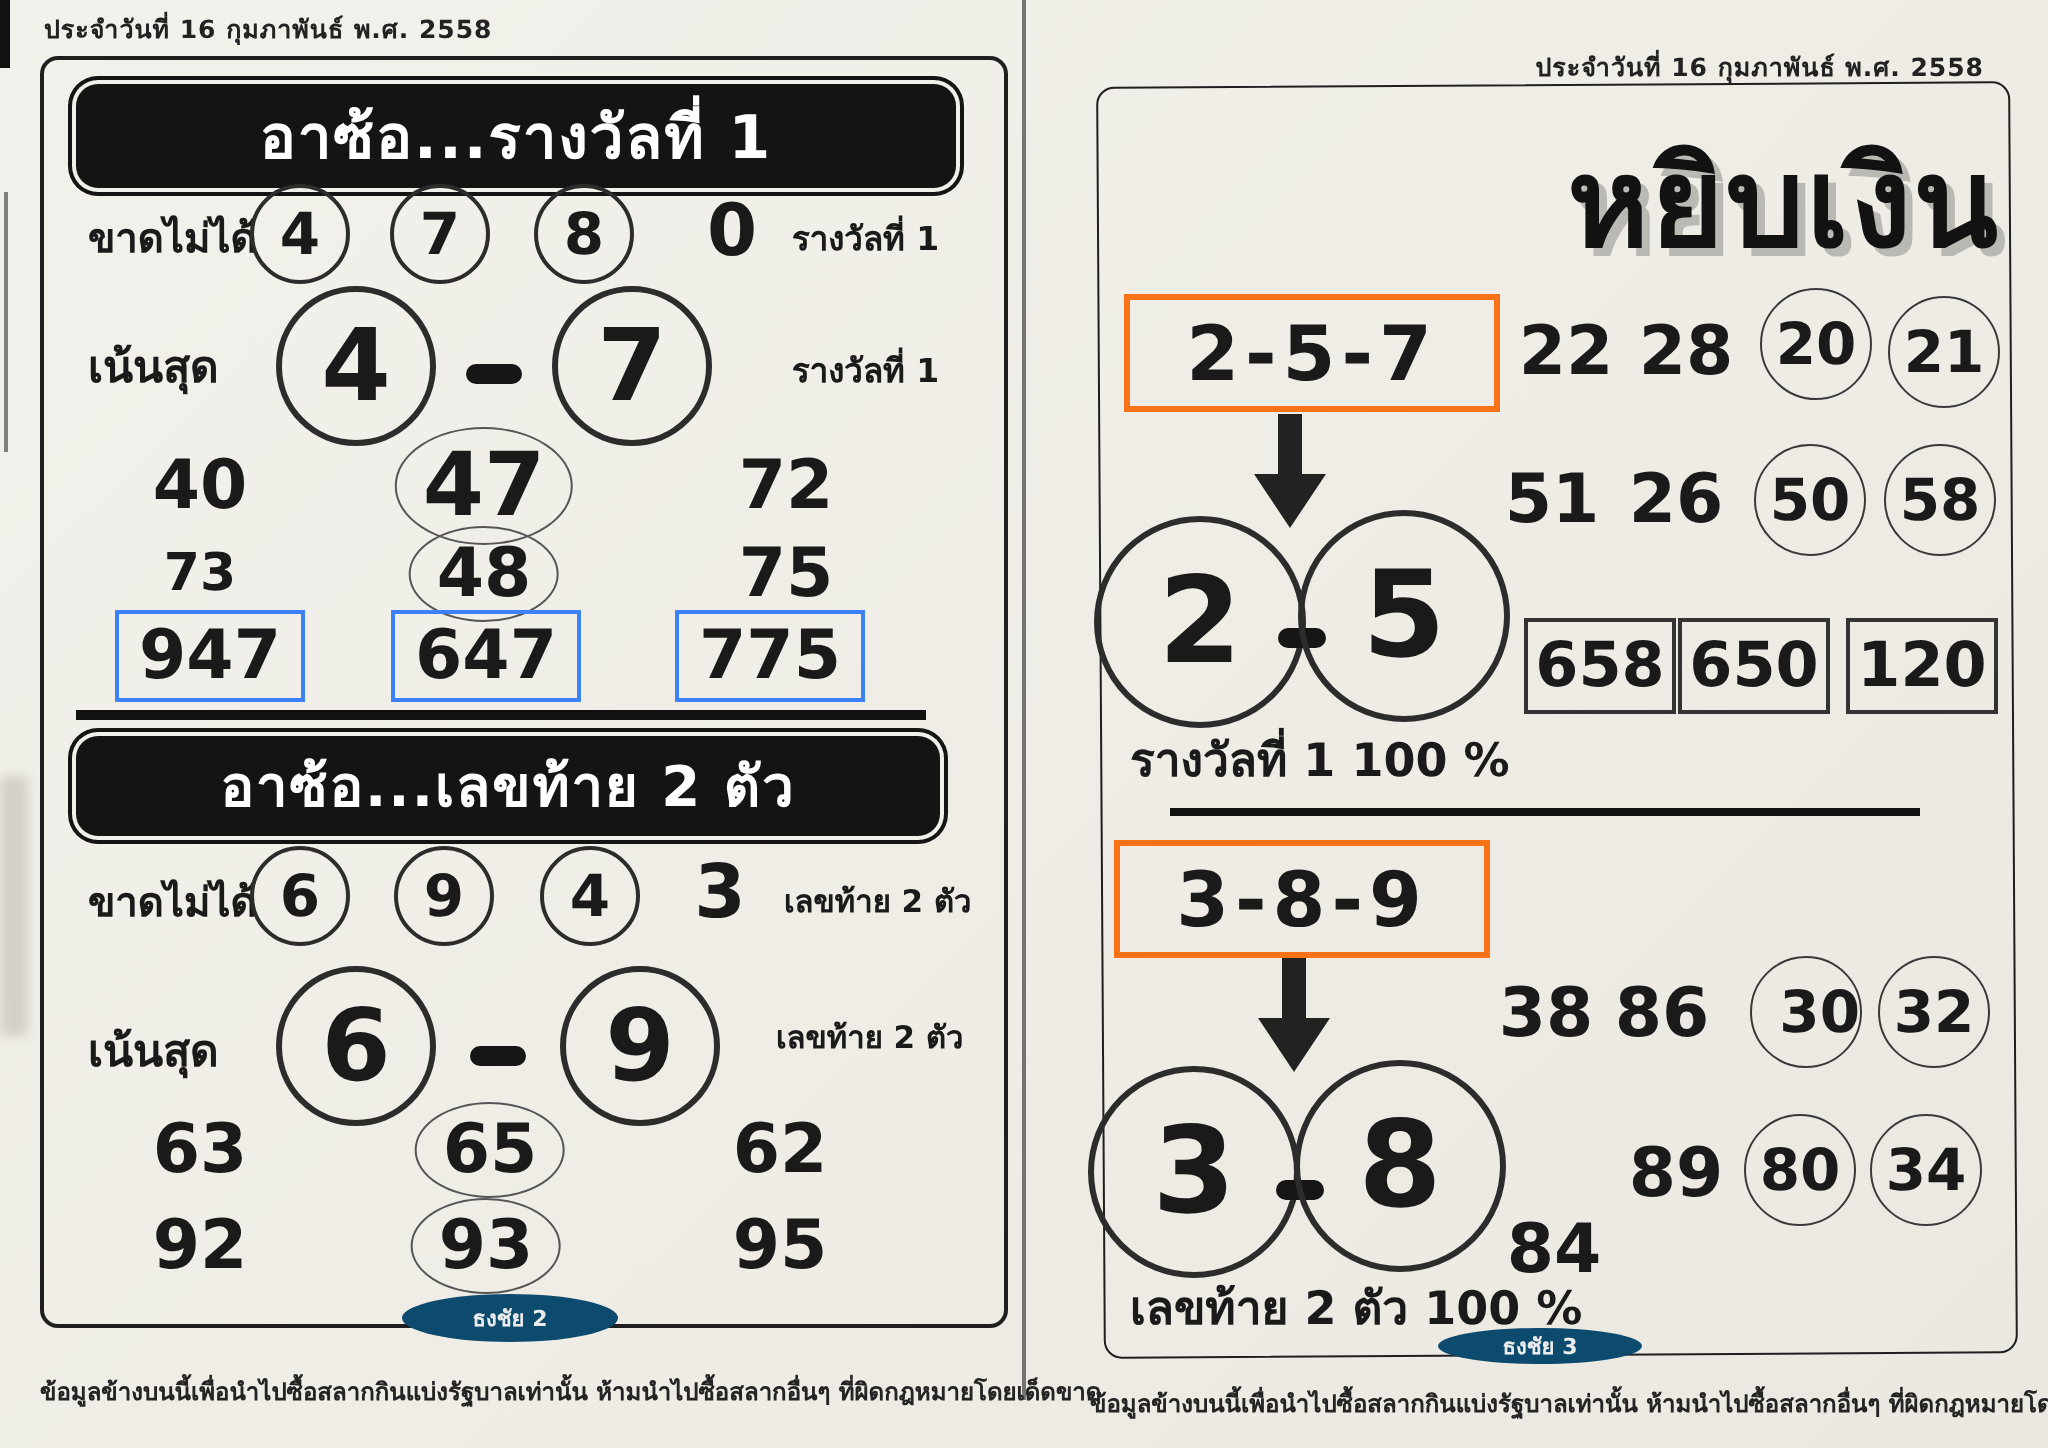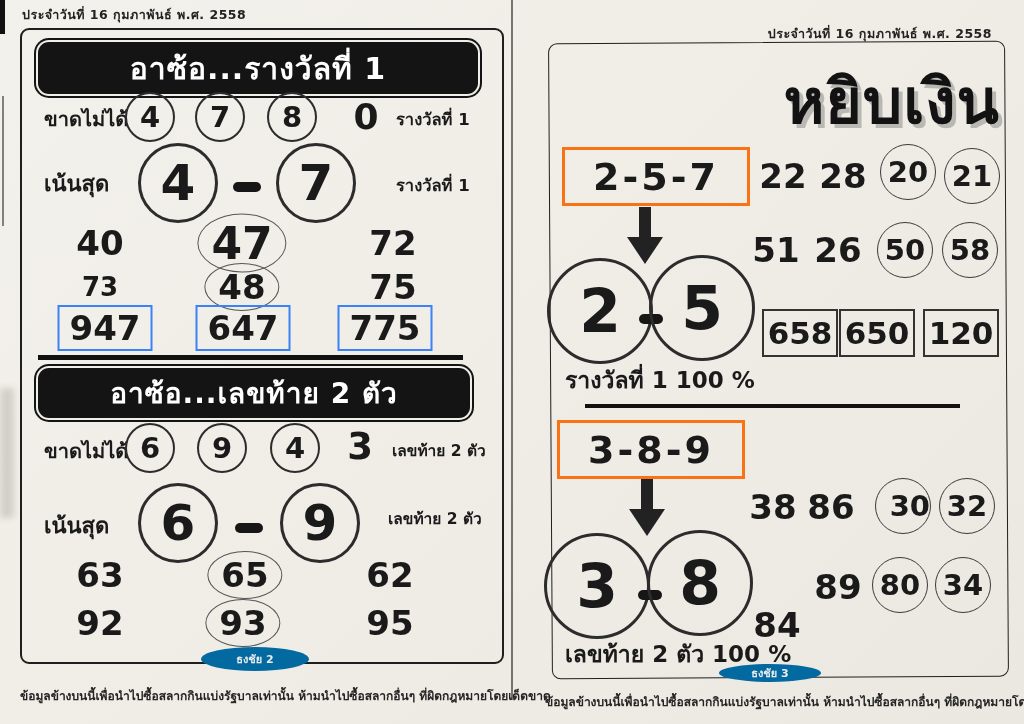--- a/index.html
+++ b/index.html
@@ -25,21 +25,21 @@
   .circ.rbig{width:100px;height:100px;font-size:60px;border-width:3.4px;}
   .circ.rc{width:54px;height:54px;font-size:29px;border-width:1.7px;border-color:#3a3a3a;}
   .num{position:absolute;font-weight:800;transform:translate(-50%,-50%);white-space:nowrap;}
   .oval2{border:1.6px solid #555;border-radius:50%;padding:3px 13px;}
   .lbox{border:2px solid #3b82f6;padding:1px 10px;}
   .rbox{position:absolute;border:2px solid #333;width:72px;height:44px;
     display:flex;align-items:center;justify-content:center;font-size:31px;font-weight:800;
     transform:translate(-50%,-50%);}
   .dash{position:absolute;background:#161616;border-radius:5px;transform:translate(-50%,-50%);}
   .divider{position:absolute;background:#111;}
-  .badge{position:absolute;background:#0369a1;color:#ececec;border-radius:50%;
+  .badge{position:absolute;background:#0c4a6e;color:#ececec;border-radius:50%;
     display:flex;align-items:center;justify-content:center;font-size:11px;font-weight:600;
     transform:translate(-50%,-50%);white-space:nowrap;}
   .disc{position:absolute;font-size:12px;font-weight:600;text-align:center;color:#242424;white-space:nowrap;}
   .title{position:absolute;text-align:right;font-weight:800;font-size:62px;letter-spacing:1px;
     color:#121212;text-shadow:4px 4px 0 rgba(0,0,0,.22);white-space:nowrap;}
   .triple{position:absolute;border:3px solid #f97316;display:flex;align-items:center;justify-content:center;
     font-size:38px;font-weight:800;letter-spacing:3px;}
   .caption{position:absolute;font-size:23px;font-weight:700;white-space:nowrap;}
   .arrow{position:absolute;width:36px;height:58px;}
   .arrow::before{content:'';position:absolute;left:12px;top:0;width:12px;height:32px;background:#222;}

